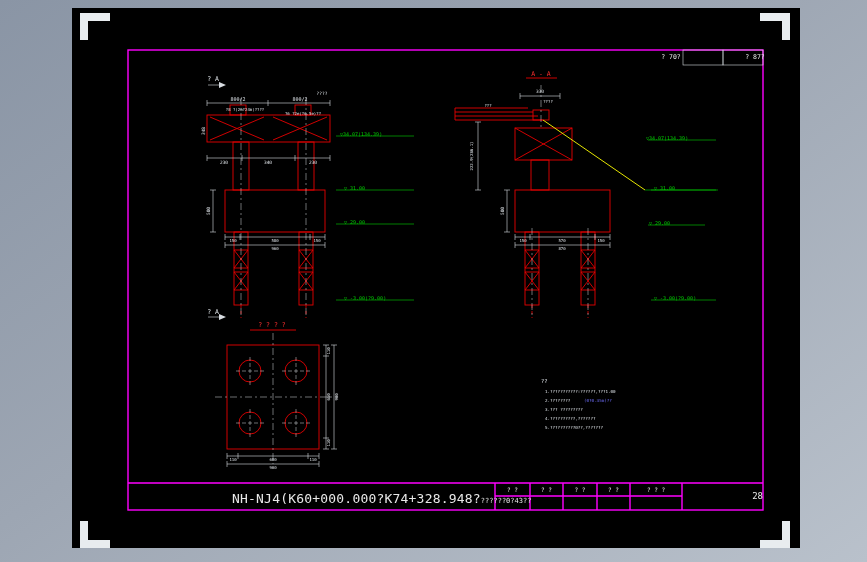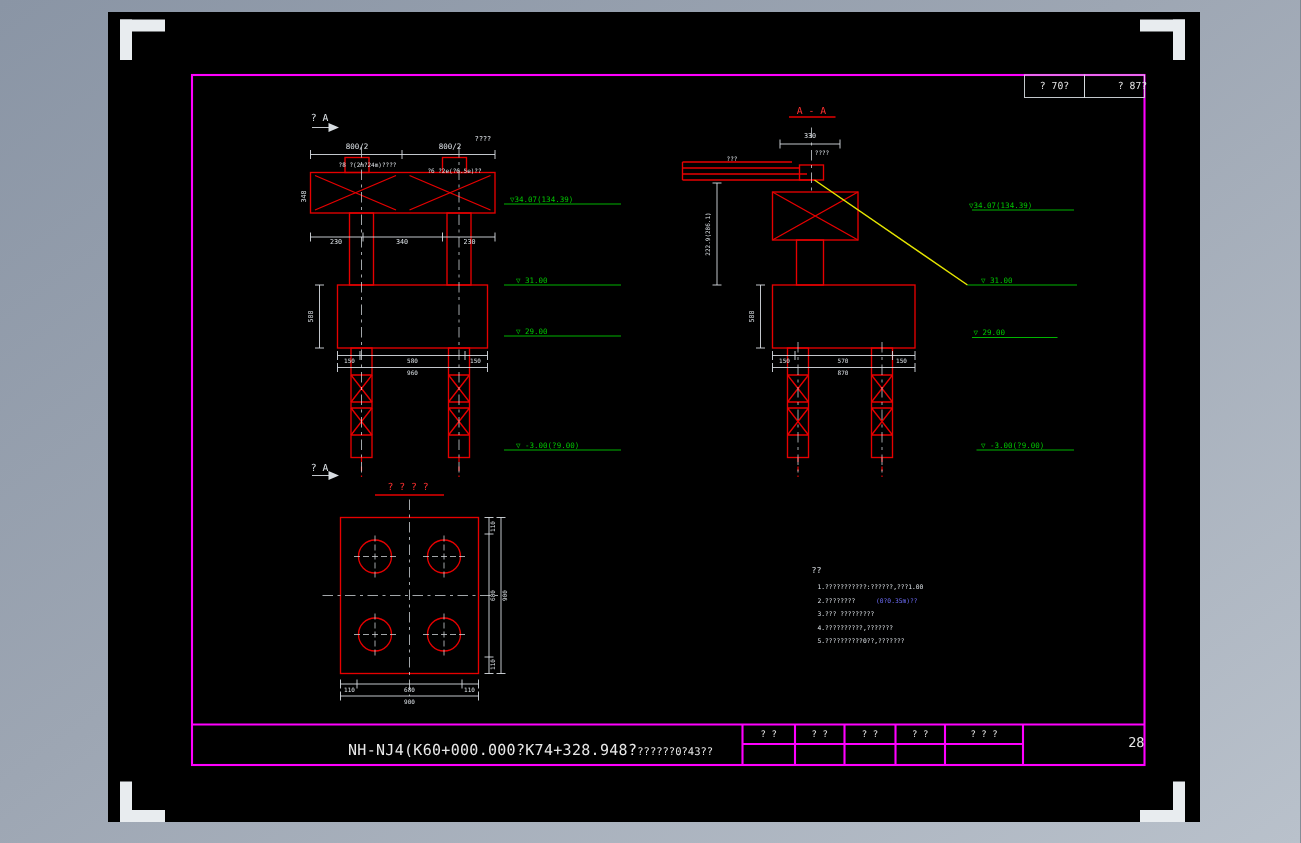--- a/index.html
+++ b/index.html
@@ -15,24 +15,24 @@
   .wt{stroke:#d8dde2;fill:none;stroke-width:0.5;}
   .wd{stroke:#d8dde2;fill:none;stroke-width:0.5;stroke-dasharray:7 3 2 3;}
   .g{stroke:#00b400;fill:none;stroke-width:0.7;}
   .y{stroke:#e6e600;fill:none;stroke-width:1;}
   .mag{stroke:#ff00ff;fill:none;stroke-width:1.4;}
   .cm{fill:#e8ecef;}
   .anno{position:absolute;white-space:nowrap;line-height:1;pointer-events:none;
         font-family:"DejaVu Sans Mono",monospace;}
   .stamp{position:absolute;top:51px;width:40px;height:13px;line-height:13px;
          text-align:center;font-size:6.5px;color:#e8e8e8;}
-  .stamp-left{left:683px;}
+  .stamp-left{left:651px;}
   .stamp-right{left:723px;padding-left:12px;}
   .titlebar-text{position:absolute;left:232px;top:488px;color:#e8e8e8;white-space:nowrap;}
-  .titlebar-text .t1{font-size:10px;letter-spacing:0.2px;margin-top:20px;}
+  .titlebar-text .t1{font-size:13px;letter-spacing:0.2px;margin-top:20px;}
   .titlebar-text .t2{font-size:7px;}
   .cell{position:absolute;top:486px;font-size:6px;color:#e8e8e8;text-align:center;}
   .c1{left:495px;width:35px;} .c2{left:530px;width:33px;} .c3{left:563px;width:34px;}
   .c4{left:597px;width:33px;} .c5{left:630px;width:52px;}
   .page-num{position:absolute;left:716px;top:491px;width:47px;text-align:right;
             font-size:9px;color:#e8e8e8;}
 </style>
 </head>
 <body>
 

